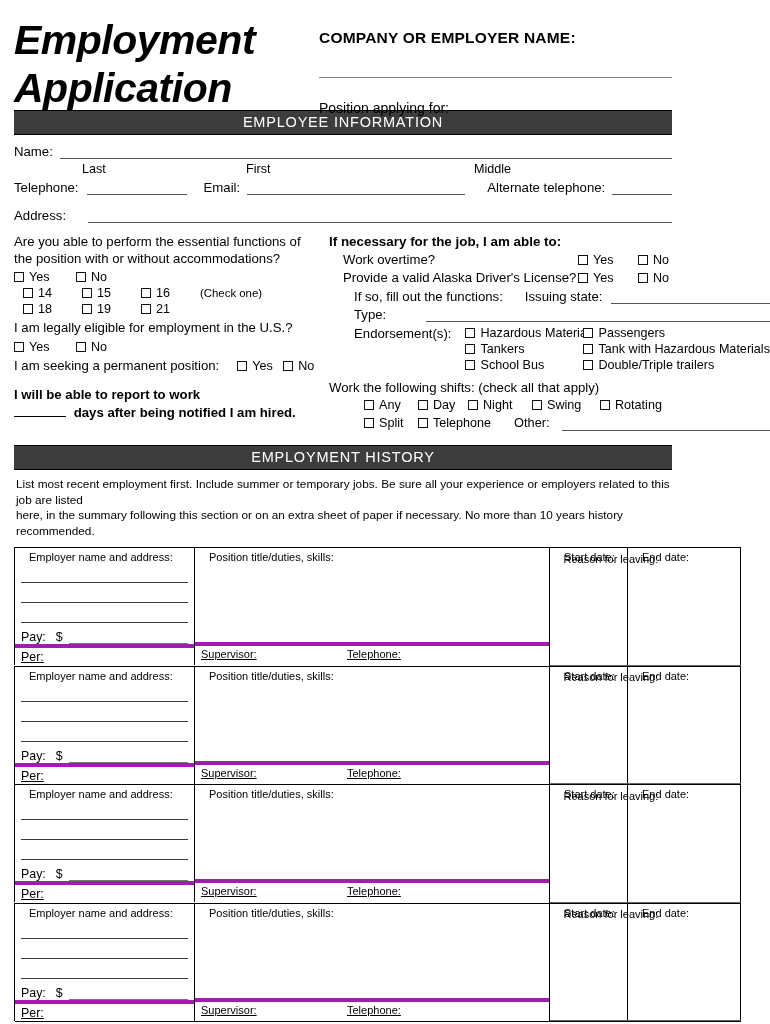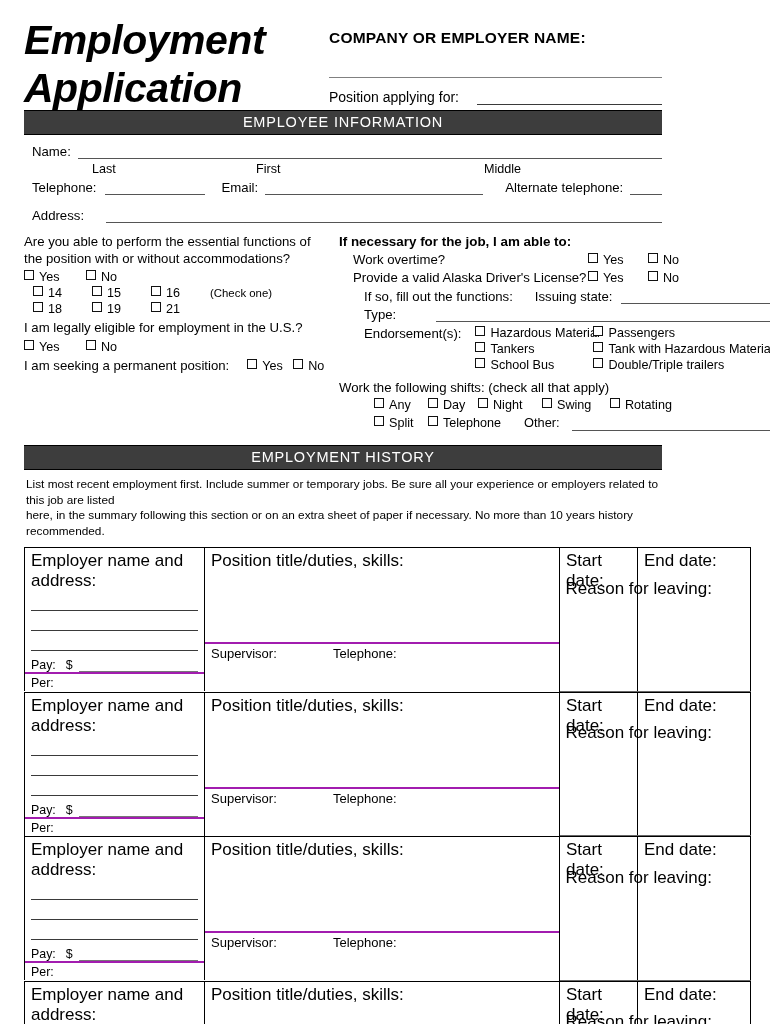--- a/index.html
+++ b/index.html
@@ -7,56 +7,56 @@
     margin: 0; padding: 0;
     background: #ffffff;
   }
   body {
     width: 770px; height: 1024px;
     font-family: "Liberation Sans", sans-serif;
     color: #000000;
     position: relative;
     overflow: hidden;
   }
-  .page { position: relative; width: 686px; height: 1024px; padding: 0 24px; }
+  .page { position: relative; width: 686px; height: 1024px; padding: 0 14px; }
 
   
   .header { display: flex; align-items: flex-start; padding-top: 16px; height: 110px; }
   .title-block {
     width: 295px;
     flex: 0 0 295px;
     font-weight: bold;
     font-style: italic;
     font-size: 41px;
     line-height: 48px;
     letter-spacing: -0.5px;
   }
   .title-line { display: block; white-space: nowrap; }
   .header-right { flex: 1; padding-left: 10px; position: relative; padding-top: 13px; }
   .company-label { font-size: 15.5px; font-weight: bold; letter-spacing: 0.2px; }
   .company-rule { border-bottom: 1.3px solid #808080; height: 1px; margin-top: 30px; }
-  .position-row { display: flex; align-items: flex-end; margin-top: 11px; }
+  .position-row { display: flex; align-items: flex-end; margin-top: 22px; }
   .position-label { font-size: 14px; white-space: nowrap; }
   .position-rule { flex: 1; border-bottom: 1.1px solid #3a3a3a; height: 14px; margin-left: 18px; }
 
   
   .bar {
     background: #3d3d3d;
     color: #ffffff;
     text-align: center;
     font-size: 14.5px;
     letter-spacing: 0.8px;
     padding: 3px 0 4px;
     border-top: 1.5px solid #000;
     border-bottom: 1.5px solid #000;
   }
 
   
   .emp-info { padding-top: 9px; }
-  .row { display: flex; align-items: flex-end; margin-left: 8px; }
+  .row { display: flex; align-items: flex-end; }
   .lbl { font-size: 13.2px; white-space: nowrap; line-height: 15px; }
   .rule { border-bottom: 1.1px solid #555; height: 13px; }
   .grow { flex: 1; }
 
   .name-row { margin-bottom: 1px; }
   .name-row .rule { margin-left: 7px; }
   .sub-row { height: 19px; position: relative; font-size: 12.6px; }
   .sub-row span { position: absolute; top: 2px; }
 
   .tel-row { margin-top: 1px; }
@@ -71,21 +71,21 @@
   .cb-row { display: flex; align-items: center; margin: 3px 0 1px; }
   .cb-row.tight { margin: 2px 0 0; }
   .cb {
     display: inline-block;
     width: 10px; height: 10px;
     border: 1.1px solid #111;
     background: #fff;
     flex: 0 0 10px;
     margin-right: 5px;
   }
-  .cbi { display: flex; align-items: flex-start; font-size: 12.6px; white-space: nowrap; }
+  .cbi { display: flex; align-items: center; font-size: 12.6px; white-space: nowrap; }
   .report-block { margin-top: 12px; font-weight: bold; font-size: 13.2px; line-height: 18px; }
   .blank-line { display: inline-block; width: 52px; border-bottom: 1.4px solid #000; margin-right: 4px; }
 
   
   .r-head { font-weight: bold; font-size: 13.4px; }
   .r-line { display: flex; align-items: center; font-size: 13.2px; margin-top: 3px; }
   .r-line .txt { white-space: nowrap; }
   .yn { display: flex; }
   .yn .cbi { width: 58px; }
   .issuing-row { display: flex; align-items: flex-end; margin-top: 4px; font-size: 13.2px; }
@@ -96,33 +96,33 @@
   .shift-head { font-size: 13.2px; margin-top: 6px; }
   .shift-rows { margin-top: 3px; }
   .shift-rows .srow { display: flex; align-items: center; margin-bottom: 3px; }
 
   
   .hist-bar-wrap { margin-top: 12px; }
   .hist-note { font-size: 11.8px; line-height: 15.5px; padding: 7px 2px 8px 2px; }
 
   table.hist { width: 100%; border-collapse: collapse; table-layout: fixed; }
   table.hist td { vertical-align: top; padding: 0; }
-  .cellpad { font-size: 17px; padding: 3px 0 0 6px; }
+  .cellpad { font-size: 11px; padding: 3px 0 0 6px; margin-left: 8px; }
 
   .b-top { border-top: 1.8px solid #000; }
   .b-l { border-left: 1.1px solid #000; }
   .b-r { border-right: 1.1px solid #000; }
   .b-thin-bot { border-bottom: 1px solid #666; }
-  .b-thin-top { border-top: 2px solid #a21caf; }
+  .b-thin-top { border-top: 4px solid #a21caf; text-decoration: underline; }
   .emp-lines { padding: 0 6px; }
   .emp-lines .el { border-bottom: 1px solid #3a3a3a; height: 20px; }
   .pay-row { display: flex; align-items: flex-end; padding: 0 6px; height: 21px; }
   .pay-row .rule { flex: 1; margin-left: 6px; border-bottom: 1.3px solid #777; }
   .per-row { padding: 2px 0 1px 6px; font-size: 12.4px; }
-  .sup-row { display: flex; font-size: 13px; padding: 2px 0 1px 6px; }
+  .sup-row { display: flex; font-size: 11px; padding: 2px 0 1px 6px; gap: 24px; }
   .sup-row .sp { width: 122px; }
 
   
   .footer {
     display: flex; justify-content: space-between;
     font-size: 11px; padding-top: 13px; padding-left: 6px; padding-right: 4px;
   }
 </style>
 </head>
 <body>
@@ -238,20 +238,27 @@
           <span class="cbi" style="width:46px">
             <span class="cb"></span>
             <span>Yes</span>
           </span>
           <span class="cbi">
             <span class="cb"></span>
             <span>No</span>
           </span>
         </div>
 
+        <div class="report-block">
+          <div>I will be able to report to work</div>
+          <div>
+            <span class="blank-line"></span>
+            <span>days after being notified I am hired.</span>
+          </div>
+        </div>
       </div>
 
       <div class="col-right">
         <div class="r-head">If necessary for the job, I am able to:</div>
 
         <div class="r-line" style="padding-left:14px">
           <span class="txt" style="width:235px">Work overtime?</span>
           <span class="yn">
             <span class="cbi" style="width:60px">
               <span class="cb"></span>

